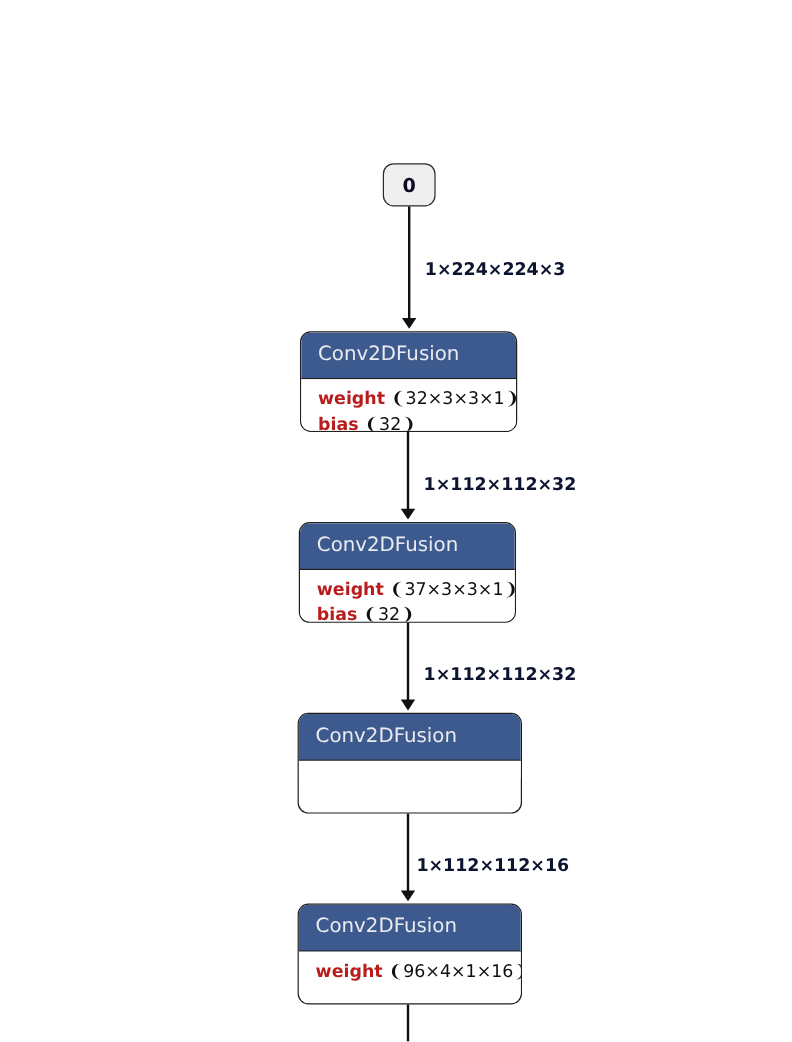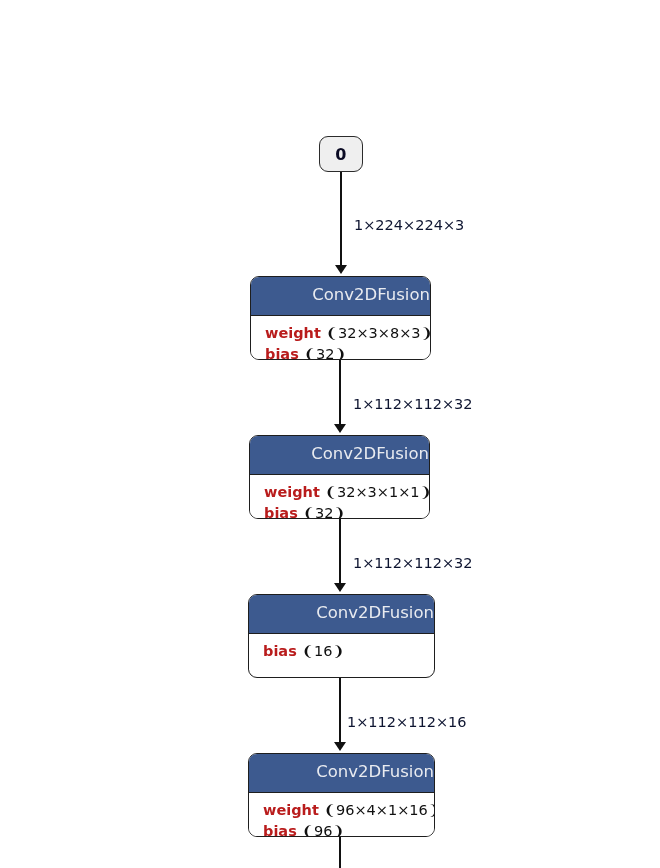--- a/index.html
+++ b/index.html
@@ -49,21 +49,20 @@
   }
   .op-header {
     box-sizing: border-box;
     background: #3d5a8f;
     color: #e9ebf0;
     font-size: 16.5px;
     line-height: 1;
     padding: 10px 0 11px 14px;
     border-bottom: 1.5px solid #1e1e1e;
     white-space: nowrap;
-    text-align: right;
   }
   .op-body {
     box-sizing: border-box;
     background: #ffffff;
     padding: 7px 0 8px 14px;
   }
   .attr-row {
     font-size: 14.5px;
     line-height: 21px;
     color: #101010;
@@ -92,87 +91,82 @@
     border-left: 6px solid transparent;
     border-right: 6px solid transparent;
     border-top: 9px solid #111111;
   }
   .edge-label {
     position: absolute;
     font-size: 14.5px;
     line-height: 1;
     color: #0d1430;
     white-space: nowrap;
+    font-weight: bold;
   }
 </style>
 </head>
 <body>
 
 <div id="graph-canvas">
 
   <div class="input-node" style="left:319px; top:136px; width:44px; height:36px;">
     <span>0</span>
   </div>
 
   <div class="edge-line" style="left:340px; top:172px; height:95px;"></div>
   <div class="edge-arrow" style="left:335px; top:265px;"></div>
   <div class="edge-label" style="left:354px; top:218px;">1×224×224×3</div>
 
   <div class="op-node" style="left:250px; top:276px; width:181px; height:84px;">
     <div class="op-header">Conv2DFusion</div>
     <div class="op-body">
       <div class="attr-row">
-        <span class="attr-name">weight</span><span class="attr-value">❨32×3×8×3❩</span>
+        <span class="attr-name">weight</span><span class="attr-value">❨32×3×3×1❩</span>
       </div>
       <div class="attr-row">
         <span class="attr-name">bias</span><span class="attr-value">❨32❩</span>
       </div>
     </div>
   </div>
 
   <div class="edge-line" style="left:339px; top:360px; height:66px;"></div>
   <div class="edge-arrow" style="left:334px; top:424px;"></div>
   <div class="edge-label" style="left:353px; top:397px;">1×112×112×32</div>
 
   <div class="op-node" style="left:249px; top:435px; width:181px; height:84px;">
     <div class="op-header">Conv2DFusion</div>
     <div class="op-body">
       <div class="attr-row">
-        <span class="attr-name">weight</span><span class="attr-value">❨32×3×1×1❩</span>
+        <span class="attr-name">weight</span><span class="attr-value">❨37×3×3×1❩</span>
       </div>
       <div class="attr-row">
         <span class="attr-name">bias</span><span class="attr-value">❨32❩</span>
       </div>
     </div>
   </div>
 
   <div class="edge-line" style="left:339px; top:519px; height:66px;"></div>
   <div class="edge-arrow" style="left:334px; top:583px;"></div>
   <div class="edge-label" style="left:353px; top:556px;">1×112×112×32</div>
 
   <div class="op-node" style="left:248px; top:594px; width:187px; height:84px;">
     <div class="op-header">Conv2DFusion</div>
     <div class="op-body">
-      <div class="attr-row">
-        <span class="attr-name">bias</span><span class="attr-value">❨16❩</span>
-      </div>
     </div>
   </div>
 
   <div class="edge-line" style="left:339px; top:678px; height:66px;"></div>
   <div class="edge-arrow" style="left:334px; top:742px;"></div>
   <div class="edge-label" style="left:347px; top:715px;">1×112×112×16</div>
 
   <div class="op-node" style="left:248px; top:753px; width:187px; height:84px;">
     <div class="op-header">Conv2DFusion</div>
     <div class="op-body">
       <div class="attr-row">
         <span class="attr-name">weight</span><span class="attr-value">❨96×4×1×16❩</span>
       </div>
-      <div class="attr-row">
-        <span class="attr-name">bias</span><span class="attr-value">❨96❩</span>
-      </div>
     </div>
   </div>
 
   <div class="edge-line" style="left:339px; top:837px; height:31px;"></div>
 
 </div>
 
 </body></html>

